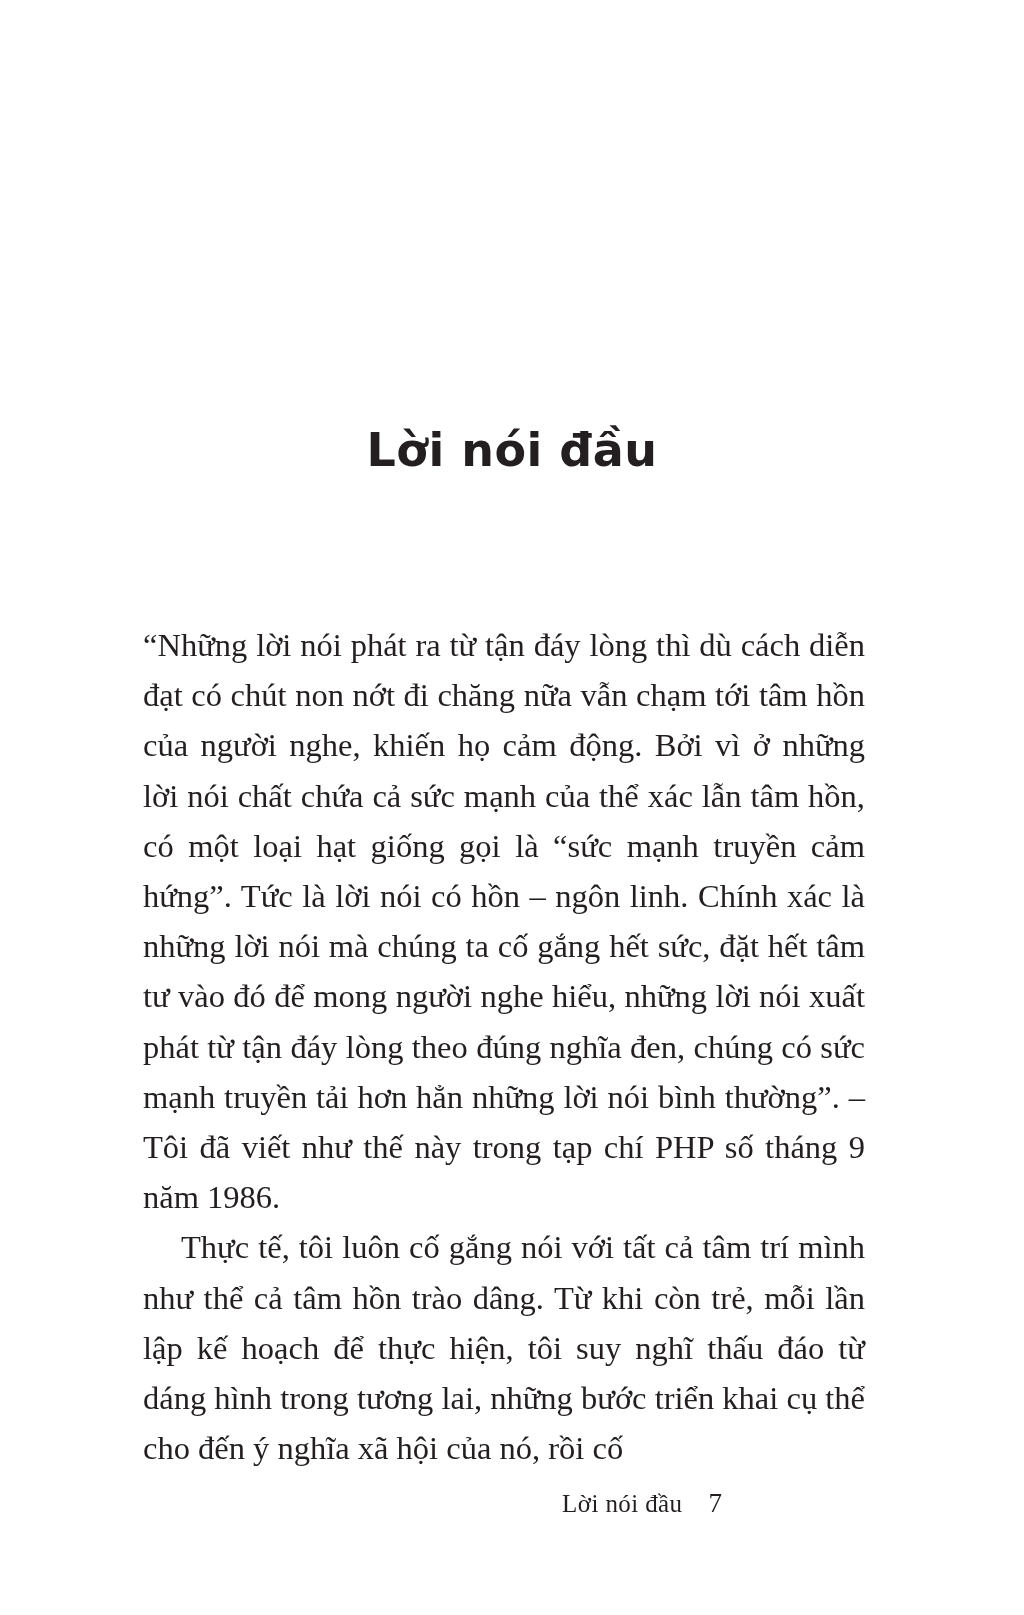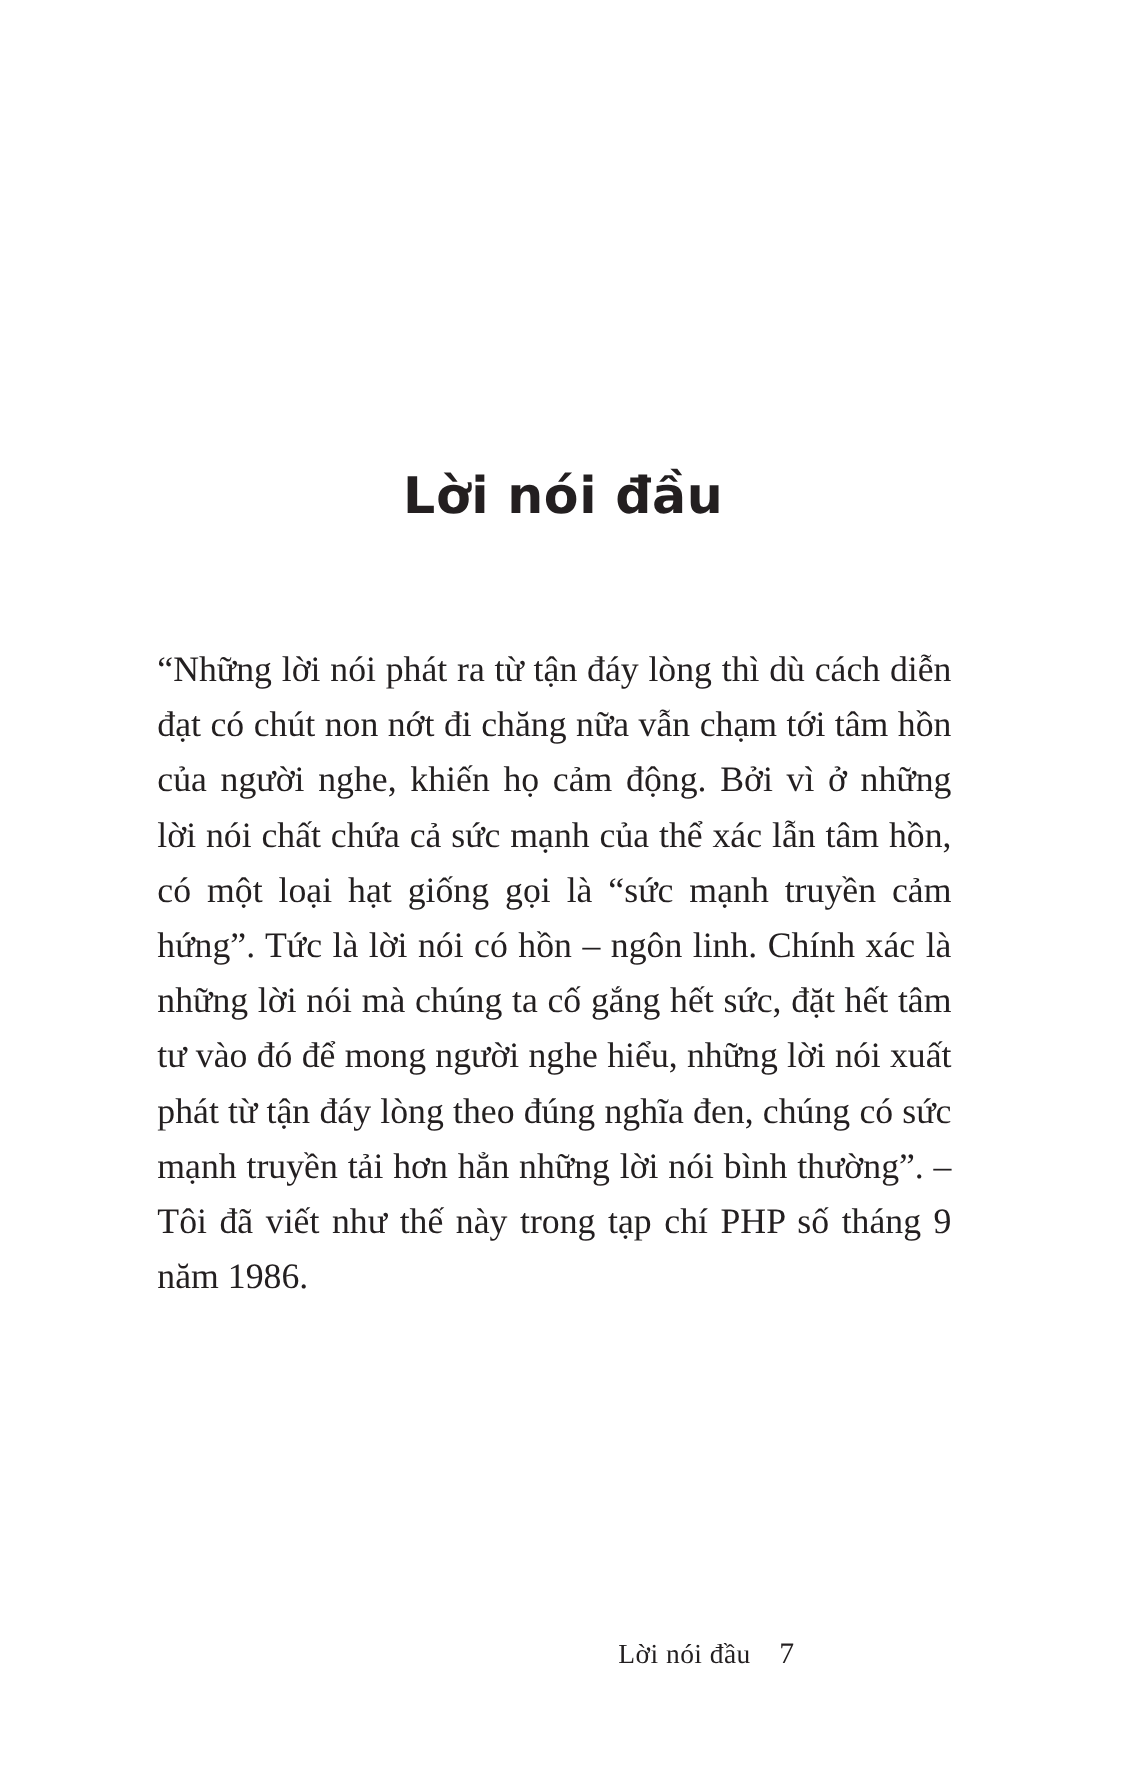--- a/index.html
+++ b/index.html
@@ -31,21 +31,21 @@
     text-align: center;
     font-family: "DejaVu Sans", sans-serif;
     font-weight: bold;
     font-size: 46px;
     letter-spacing: 0.5px;
     color: #231f20;
   }
 
   .body-block {
     position: absolute;
-    top: 584px;
+    top: 620px;
     left: 143px;
     width: 722px;
   }
 
   .para {
     margin: 0;
     font-size: 32.5px;
     line-height: 1.545;
     text-align: justify;
     text-justify: inter-word;
@@ -80,20 +80,21 @@
 </style>
 </head>
 <body>
 
 <div class="page">
 
   <h1 class="chapter-title">Lời nói đầu</h1>
 
   <div class="body-block">
     <p class="para">“Những lời nói phát ra từ tận đáy lòng thì dù cách diễn đạt có chút non nớt đi chăng nữa vẫn chạm tới tâm hồn của người nghe, khiến họ cảm động. Bởi vì ở những lời nói chất chứa cả sức mạnh của thể xác lẫn tâm hồn, có một loại hạt giống gọi là “sức mạnh truyền cảm hứng”. Tức là lời nói có hồn – ngôn linh. Chính xác là những lời nói mà chúng ta cố gắng hết sức, đặt hết tâm tư vào đó để mong người nghe hiểu, những lời nói xuất phát từ tận đáy lòng theo đúng nghĩa đen, chúng có sức mạnh truyền tải hơn hẳn những lời nói bình thường”. – Tôi đã viết như thế này trong tạp chí PHP số tháng 9 năm 1986.</p>
+    <p class="para">Thực tế, tôi luôn cố gắng nói với tất cả tâm trí mình như thể cả tâm hồn trào dâng. Từ khi còn trẻ, mỗi lần lập kế hoạch để thực hiện, tôi suy nghĩ thấu đáo từ dáng hình trong tương lai, những bước triển khai cụ thể cho đến ý nghĩa xã hội của nó, rồi cố</p>
   </div>
 
   <div class="footer">
     <span class="footer-label">Lời nói đầu</span>
     <span class="footer-pagenum">7</span>
   </div>
 
 </div>
 
 </body></html>

